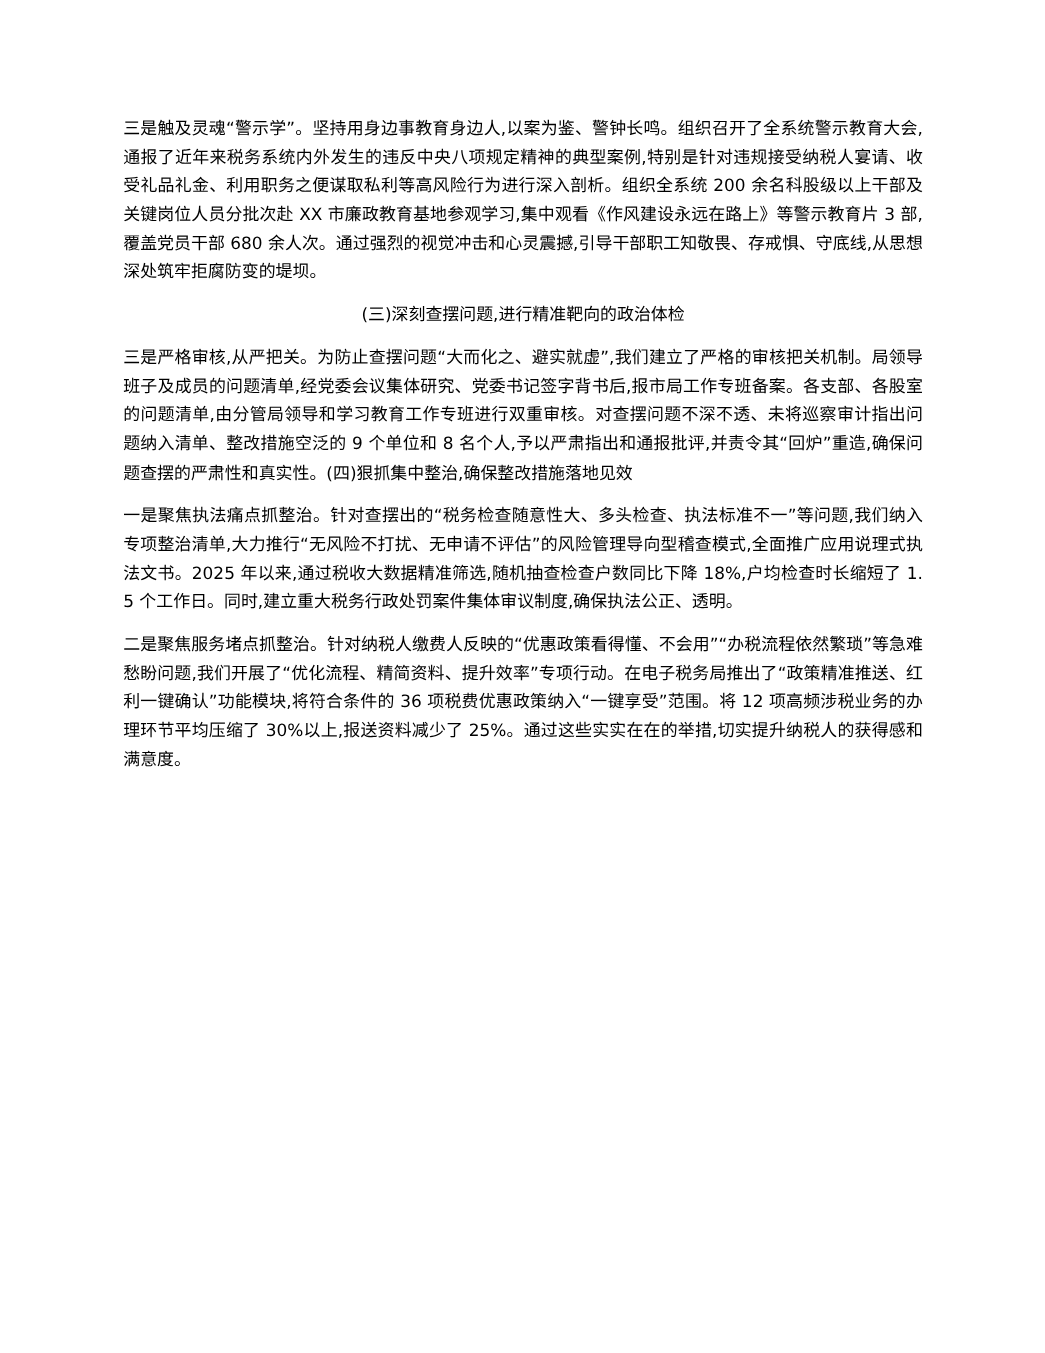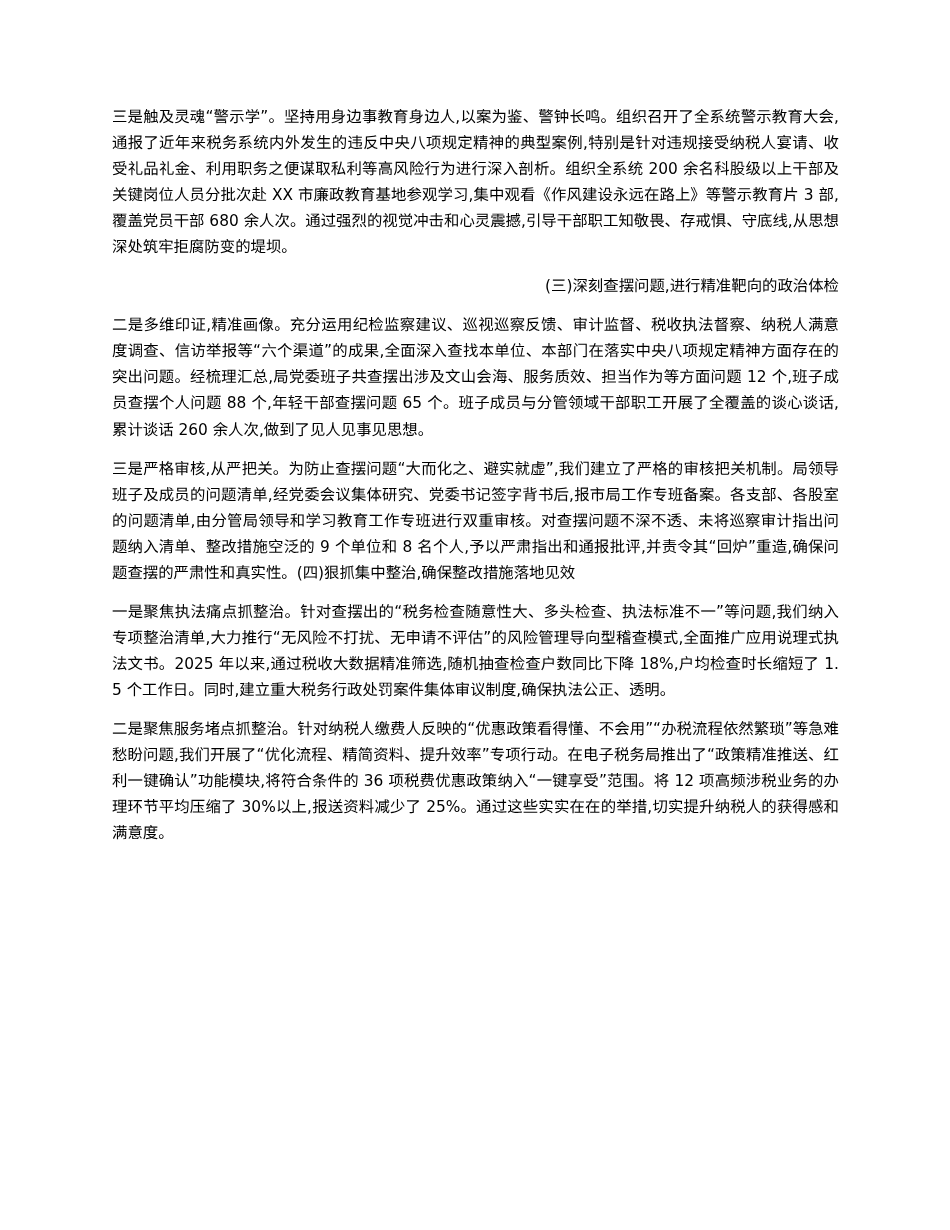--- a/index.html
+++ b/index.html
@@ -43,36 +43,35 @@
   p.para.last {
     margin-bottom: 0;
   }
   p.heading {
     margin: 0 0 13px 0;
     padding: 0;
     font-family: "DejaVu Sans", "Liberation Sans", sans-serif;
     font-size: 15.4px;
     line-height: 26.05px;
     color: #000000;
-    text-align: right;
+    text-align: center;
   }
 </style>
 </head>
 <body>
 
 <div class="page">
   <div class="doc-body">
 
 
     <p class="para">三是触及灵魂“警示学”。坚持用身边事教育身边人,以案为鉴、警钟长鸣。组织召开了全系统警示教育大会,通报了近年来税务系统内外发生的违反中央八项规定精神的典型案例,特别是针对违规接受纳税人宴请、收受礼品礼金、利用职务之便谋取私利等高风险行为进行深入剖析。组织全系统 200 余名科股级以上干部及关键岗位人员分批次赴 XX 市廉政教育基地参观学习,集中观看《作风建设永远在路上》等警示教育片 3 部,覆盖党员干部 680 余人次。通过强烈的视觉冲击和心灵震撼,引导干部职工知敬畏、存戒惧、守底线,从思想深处筑牢拒腐防变的堤坝。</p>
 
     <p class="heading">(三)深刻查摆问题,进行精准靶向的政治体检</p>
 
 
-    <p class="para">二是多维印证,精准画像。充分运用纪检监察建议、巡视巡察反馈、审计监督、税收执法督察、纳税人满意度调查、信访举报等“六个渠道”的成果,全面深入查找本单位、本部门在落实中央八项规定精神方面存在的突出问题。经梳理汇总,局党委班子共查摆出涉及文山会海、服务质效、担当作为等方面问题 12 个,班子成员查摆个人问题 88 个,年轻干部查摆问题 65 个。班子成员与分管领域干部职工开展了全覆盖的谈心谈话,累计谈话 260 余人次,做到了见人见事见思想。</p>
 
     <p class="para">三是严格审核,从严把关。为防止查摆问题“大而化之、避实就虚”,我们建立了严格的审核把关机制。局领导班子及成员的问题清单,经党委会议集体研究、党委书记签字背书后,报市局工作专班备案。各支部、各股室的问题清单,由分管局领导和学习教育工作专班进行双重审核。对查摆问题不深不透、未将巡察审计指出问题纳入清单、整改措施空泛的 9 个单位和 8 名个人,予以严肃指出和通报批评,并责令其“回炉”重造,确保问题查摆的严肃性和真实性。(四)狠抓集中整治,确保整改措施落地见效</p>
 
     <p class="para">一是聚焦执法痛点抓整治。针对查摆出的“税务检查随意性大、多头检查、执法标准不一”等问题,我们纳入专项整治清单,大力推行“无风险不打扰、无申请不评估”的风险管理导向型稽查模式,全面推广应用说理式执法文书。2025 年以来,通过税收大数据精准筛选,随机抽查检查户数同比下降 18%,户均检查时长缩短了 1.5 个工作日。同时,建立重大税务行政处罚案件集体审议制度,确保执法公正、透明。</p>
 
     <p class="para last">二是聚焦服务堵点抓整治。针对纳税人缴费人反映的“优惠政策看得懂、不会用”“办税流程依然繁琐”等急难愁盼问题,我们开展了“优化流程、精简资料、提升效率”专项行动。在电子税务局推出了“政策精准推送、红利一键确认”功能模块,将符合条件的 36 项税费优惠政策纳入“一键享受”范围。将 12 项高频涉税业务的办理环节平均压缩了 30%以上,报送资料减少了 25%。通过这些实实在在的举措,切实提升纳税人的获得感和满意度。</p>
 
   </div>
 </div>
 

